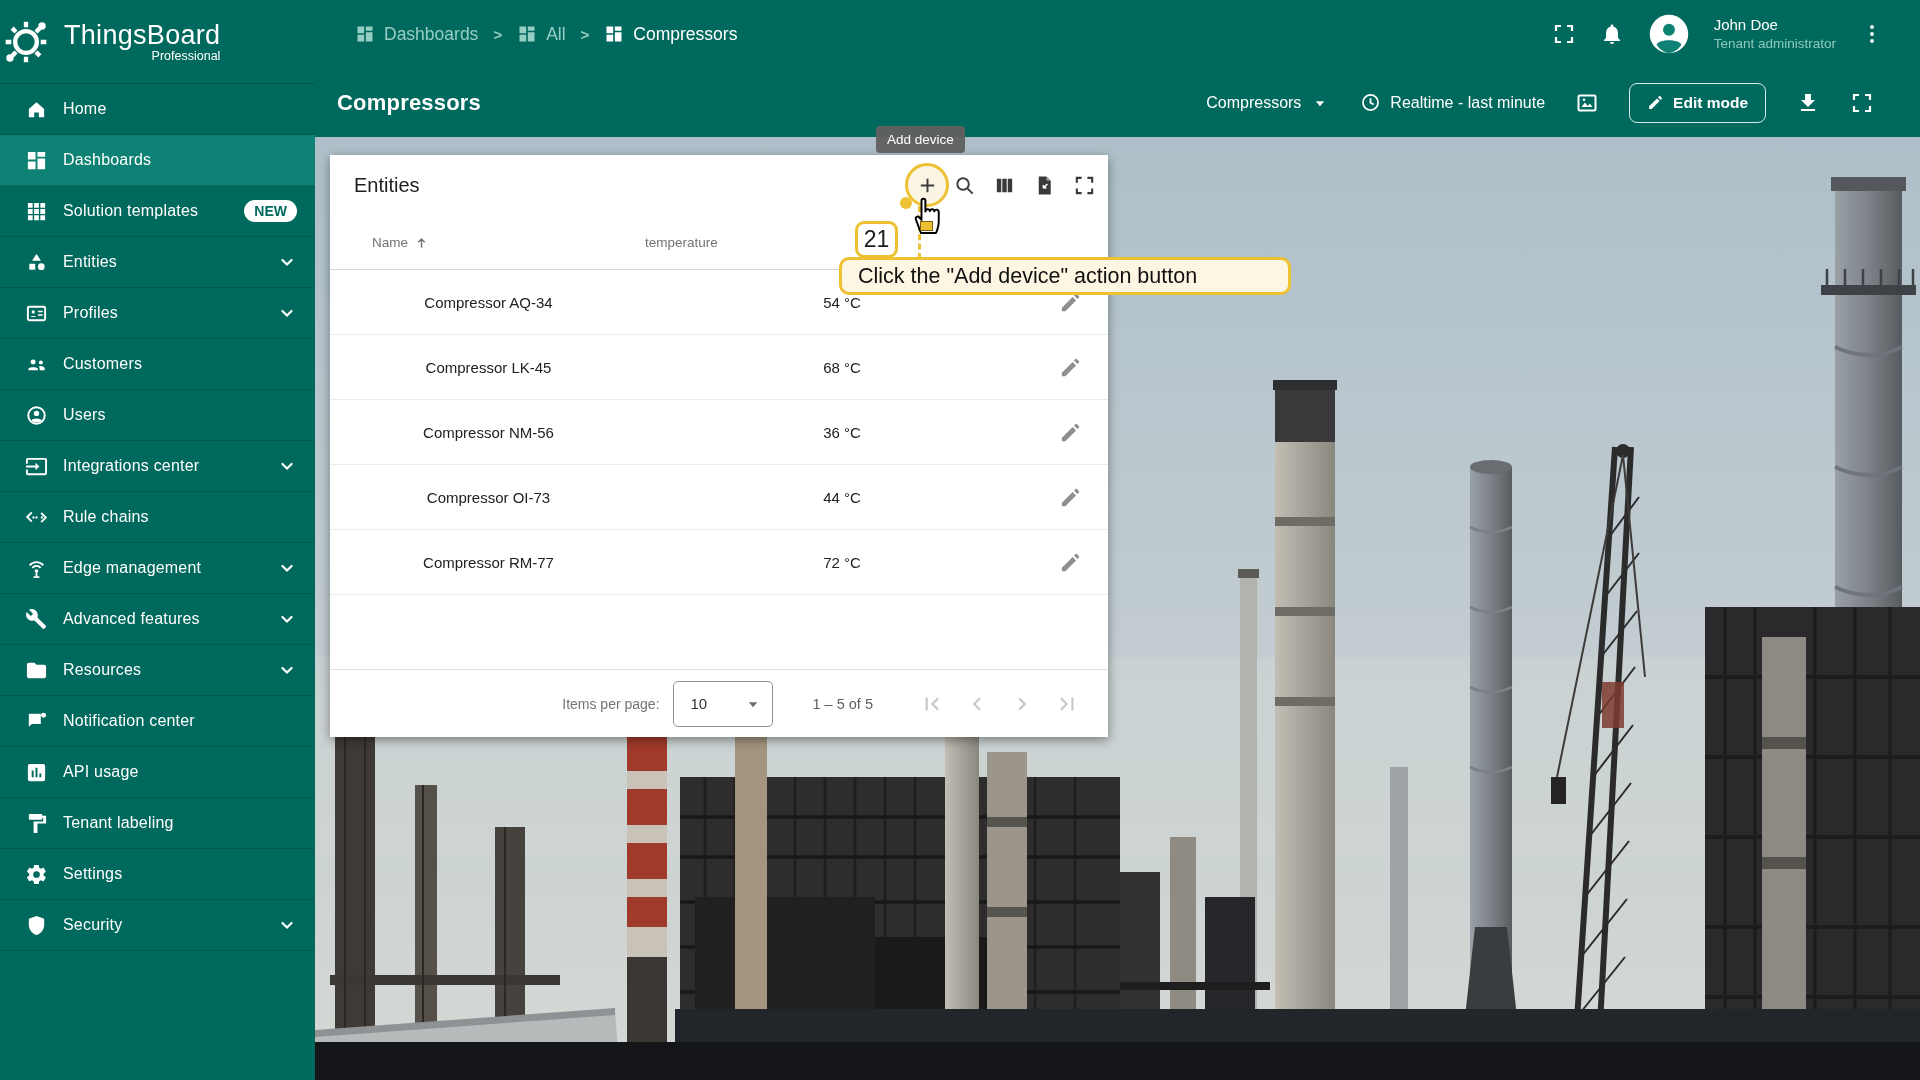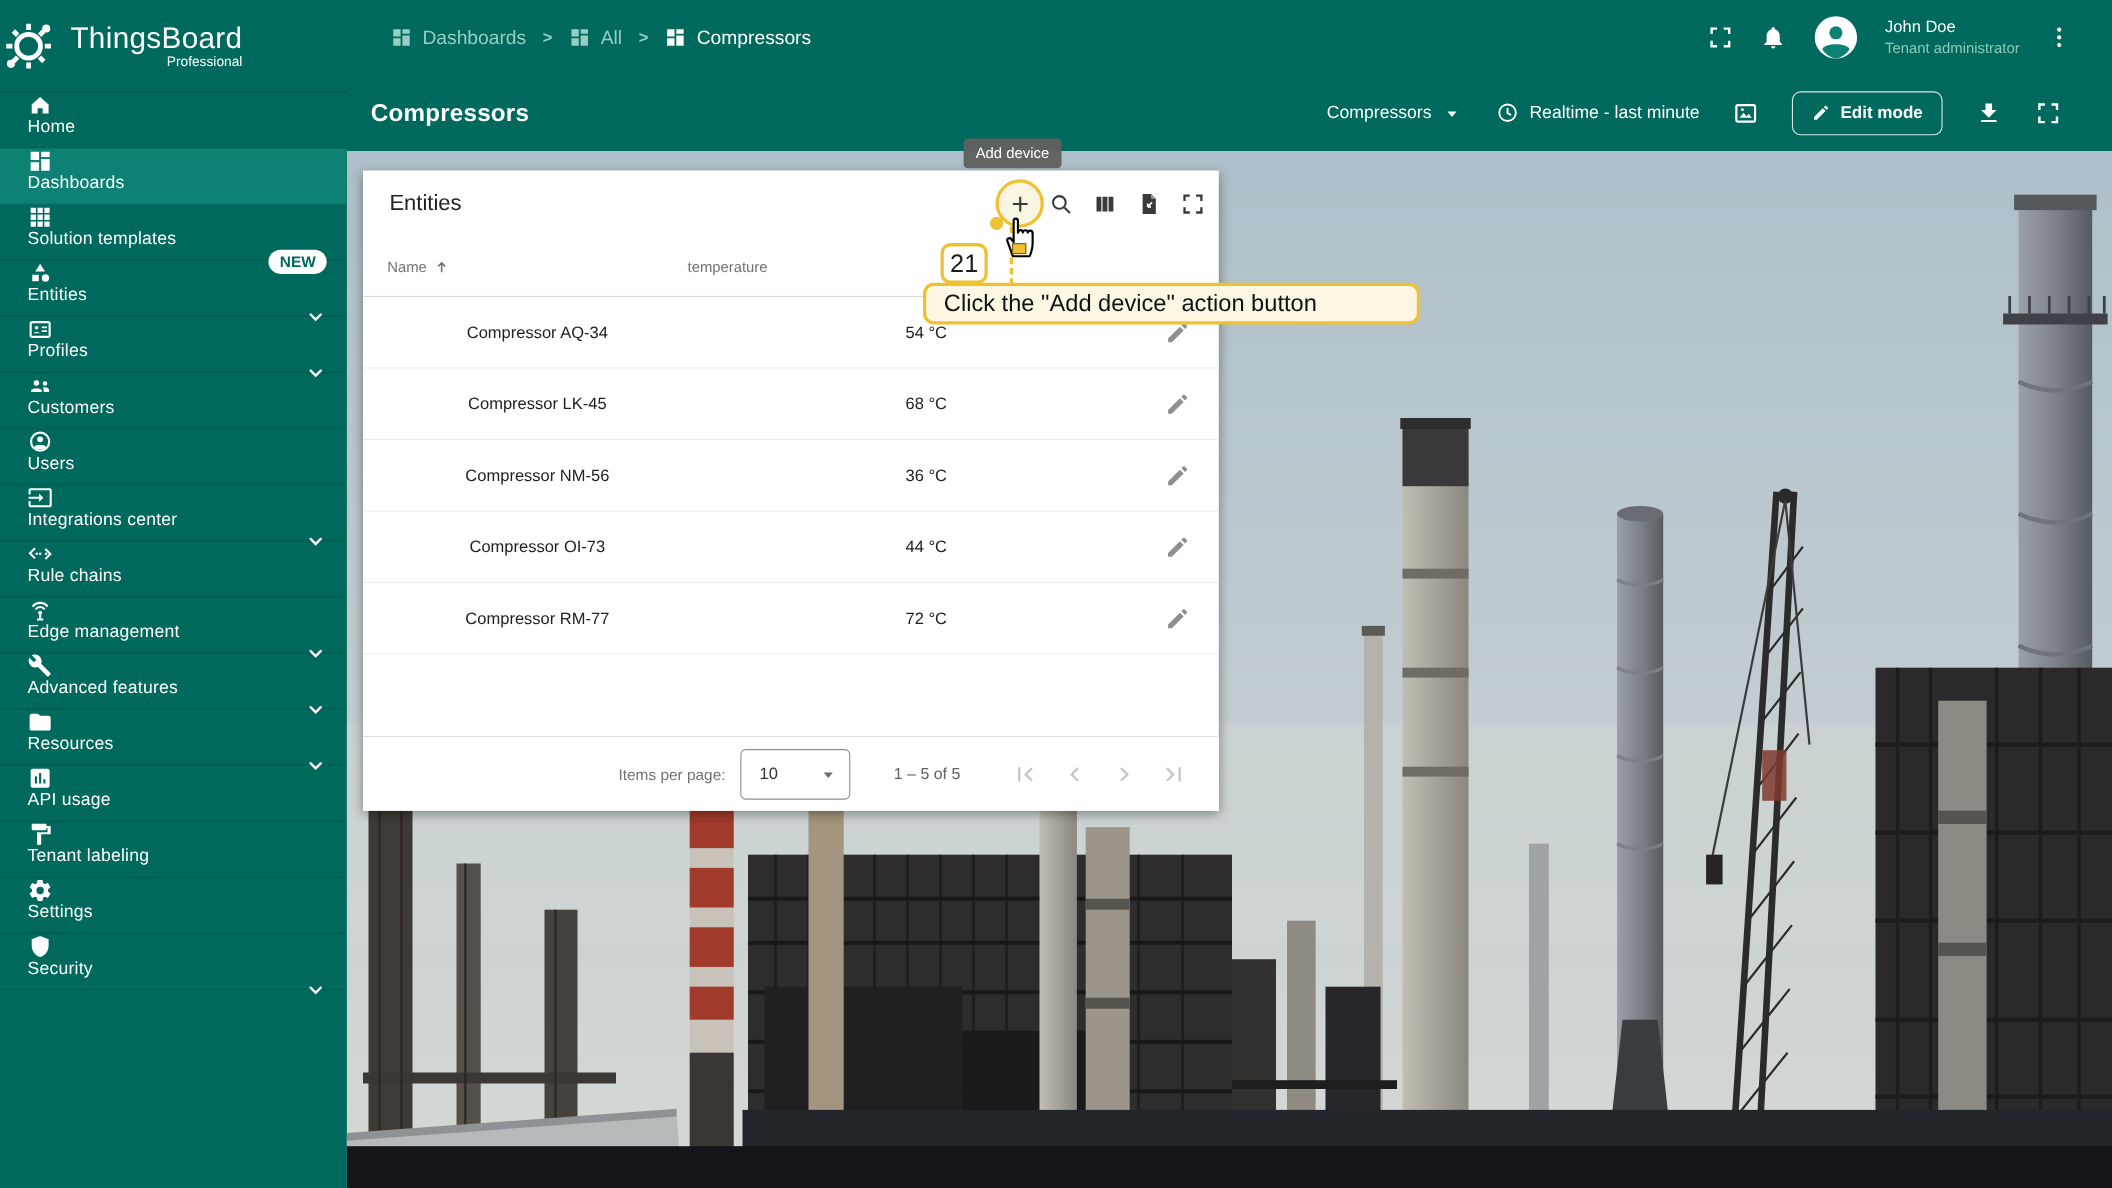--- a/index.html
+++ b/index.html
@@ -8,22 +8,22 @@
   .app { position:relative; width:1920px; height:1080px; }
 
   
   .sidebar { position:absolute; left:0; top:0; width:315px; height:1080px;
     background:#00695d; z-index:15; }
   .logo { height:84px; display:flex; align-items:center; 
     border-bottom:1px solid rgba(0,0,0,.18); cursor:pointer; }
   .logo-icon { width:52px; height:52px; margin-right:12px; color:#fff; }
   .logo-title { color:#fff; font-size:27px; font-weight:400; letter-spacing:.3px; }
   .logo-sub { color:#fff; font-size:12.5px; text-align:right; margin-top:-2px; }
-  .nav-item { height:51px; display:flex; align-items:flex-start; padding:0 18px 0 25px;
-    border-bottom:1px solid rgba(0,0,0,.14); cursor:pointer;flex-direction:column; }
+  .nav-item { height:51px; display:flex; align-items:center; padding:0 18px 0 25px;
+    border-bottom:1px solid rgba(0,0,0,.14); cursor:pointer; }
   .nav-item.active { background:#0d8173; }
   .nav-icon { width:23px; height:23px; color:#fff; margin-right:15px; flex:none; }
   .nav-label { color:#fff; font-size:16px; font-weight:500; letter-spacing:.2px; }
   .badge-new { margin-left:auto; background:#fff; color:#00695d; font-size:14px;
     font-weight:700; padding:3px 10px; border-radius:11px; }
   .nav-chevron { margin-left:auto; width:20px; height:20px; color:#fff; }
 
   
   .topbar { position:absolute; left:315px; top:0; width:1605px; height:68px;
     background:#00695d; display:flex; align-items:center;
@@ -68,21 +68,21 @@
   .card-actions { display:flex; align-items:center; }
   .action { width:40px; height:40px; display:flex; align-items:center;
     justify-content:center; color:#3a3a3a; cursor:pointer; }
   .action .i { width:23px; height:23px; }
   .action.highlight { width:44px; height:44px; margin:0 -5px; border:3px solid #eec133;
     border-radius:50%; background:#faf4e2; }
   .thead { height:55px; display:flex; align-items:center; padding:0 24px 0 22px;
     border-bottom:1px solid #d8d8d8; }
   .th { display:flex; align-items:center; gap:5px; font-size:13.5px; color:#737373;
     cursor:pointer; }
-  .th.name { width:273px; }
+  .th.name { width:273px;margin-left:20px; }
   .th .i { width:17px; height:17px; color:#6f6f6f; }
   .trow { height:65px; display:flex; align-items:center; padding:0 26px 0 22px;
     border-bottom:1px solid #ececec; cursor:pointer;text-align:center; }
   .td-name { width:273px; font-size:15px; color:#212121; }
   .td-temp { flex:1; font-size:15px; color:#212121; }
   .row-edit { width:23px; height:23px; color:#8f8f8f; cursor:pointer; }
   .card-footer { position:absolute; left:0; right:0; bottom:0; height:68px;
     border-top:1px solid #e0e0e0; display:flex; align-items:center;
     justify-content:flex-end; padding-right:28px; background:#fff; }
   .fp-label { font-size:14px; color:#737373; margin-right:13px; }
@@ -274,20 +274,29 @@
             <svg viewBox="0 0 24 24">
               <path d="M10 4H4c-1.1 0-2 .9-2 2v12c0 1.1.9 2 2 2h16c1.1 0 2-.9 2-2V8c0-1.1-.9-2-2-2h-8z" fill="currentColor"></path>
             </svg>
           </span>
           <span class="nav-label">Resources</span>
           <span class="i nav-chevron">
             <svg viewBox="0 0 24 24">
               <path d="M6.5 9.5 12 15l5.5-5.5" fill="none" stroke="currentColor" stroke-width="2.6" stroke-linecap="round"></path>
             </svg>
           </span>
+        </div>
+        <div class="nav-item">
+          <span class="i nav-icon">
+            <svg viewBox="0 0 24 24">
+              <path d="M4 4h12.5v10.5H7l-3 3z" fill="currentColor"></path>
+              <circle cx="19.4" cy="5.4" r="2.6" fill="currentColor"></circle>
+            </svg>
+          </span>
+          <span class="nav-label">Notification center</span>
         </div>
         <div class="nav-item">
           <span class="i nav-icon">
             <svg viewBox="0 0 24 24">
               <path d="M19 3H5a2 2 0 0 0-2 2v14a2 2 0 0 0 2 2h14a2 2 0 0 0 2-2V5a2 2 0 0 0-2-2zM9 17H7v-7h2zm4 0h-2V7h2zm4 0h-2v-4h2z" fill="currentColor"></path>
             </svg>
           </span>
           <span class="nav-label">API usage</span>
         </div>
         <div class="nav-item">

